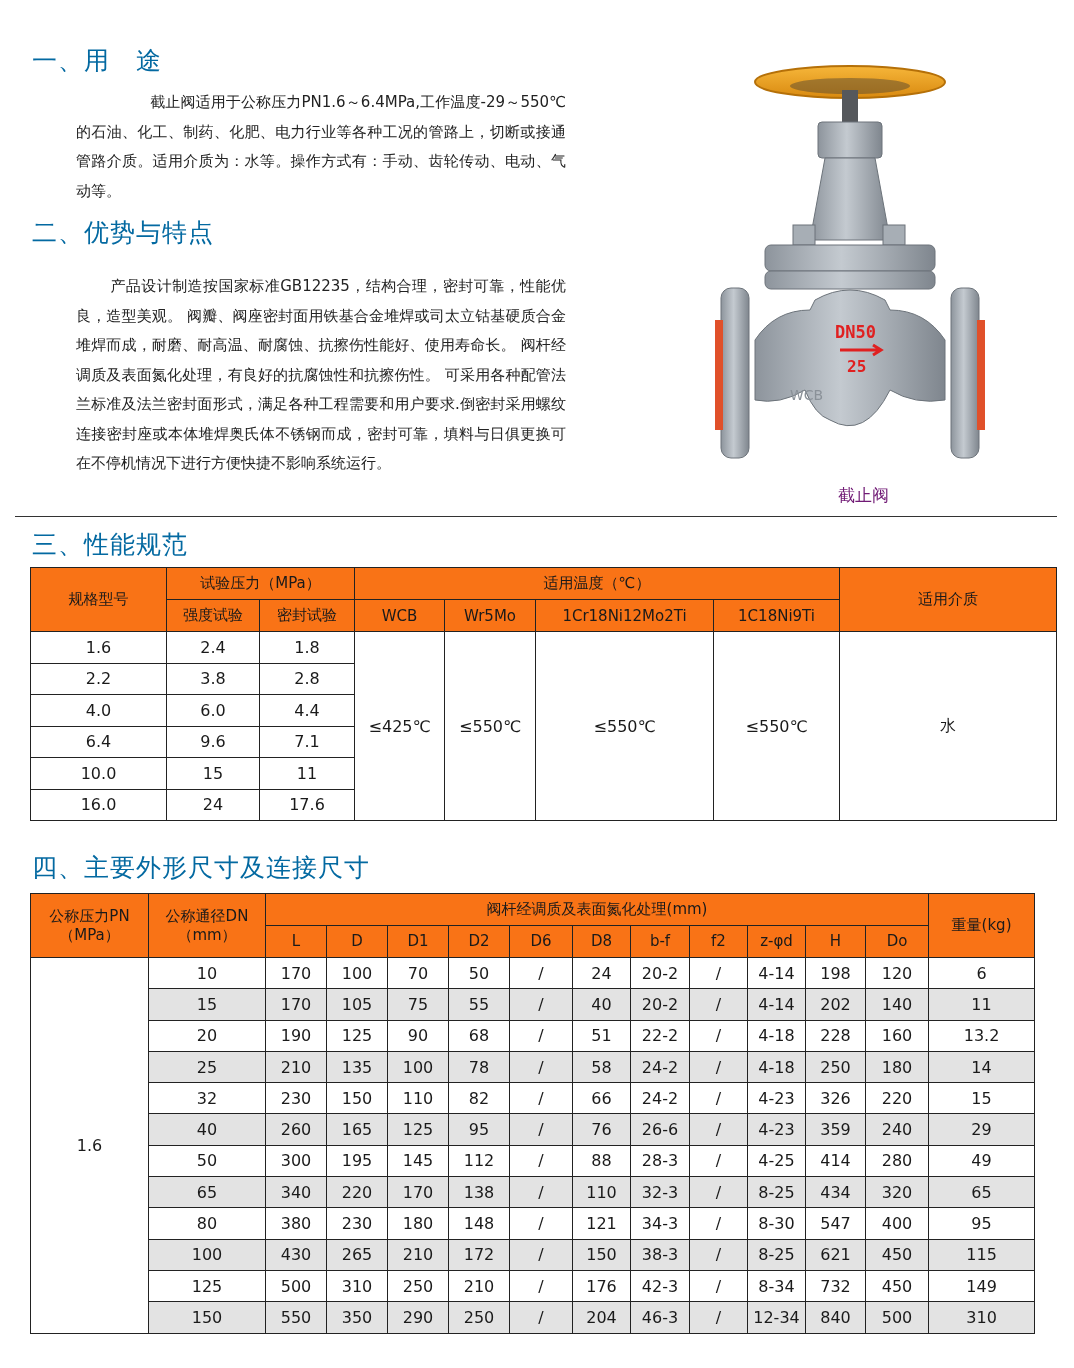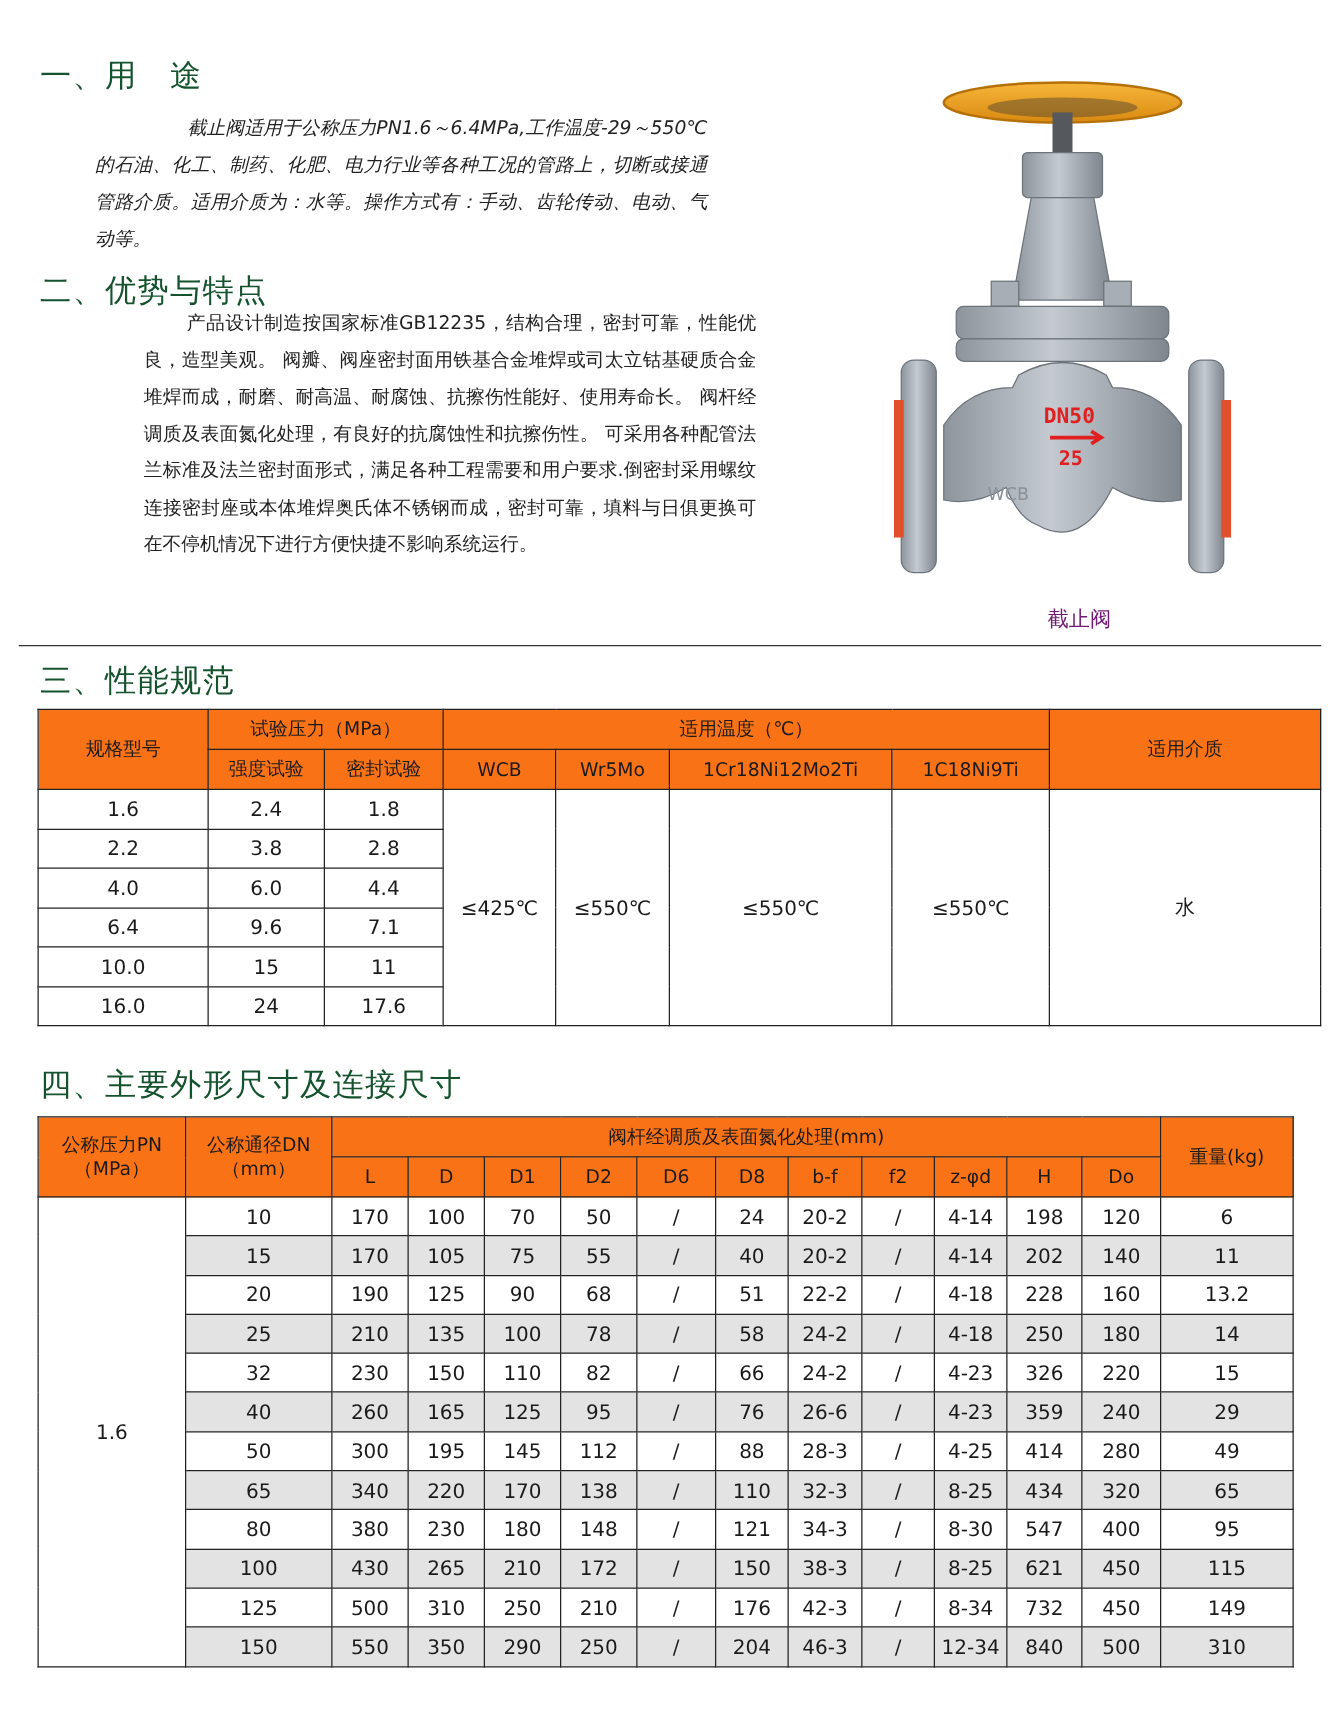--- a/index.html
+++ b/index.html
@@ -1,24 +1,24 @@
 <!DOCTYPE html>
 <html><head>
 <meta charset="utf-8">
 <style>
   html, body { margin: 0; padding: 0; background: #ffffff; }
   body { width: 1074px; height: 1368px; position: relative; overflow: hidden;
          font-family: "DejaVu Sans", "Liberation Sans", sans-serif; color: #1a1a1a; }
-  .h2 { position: absolute; color: #14532d; font-size: 25px; font-weight: normal; margin: 0; letter-spacing: 1px; }
+  .h2 { position: absolute; color: #0369a1; font-size: 25px; font-weight: normal; margin: 0; letter-spacing: 1px; }
   .para { position: absolute; font-size: 15px; line-height: 29.5px; color: #222; margin: 0; text-align: justify; }
   .para .indent { display: inline-block; width: 74px; }
   #sec1-title { left: 32px; top: 44px; }
-  #sec1-body { left: 76px; top: 88px; width: 490px; font-style: italic; }
+  #sec1-body { left: 76px; top: 88px; width: 490px; }
   #sec2-title { left: 32px; top: 216px; }
-  #sec2-body { left: 76px; top: 244px; width: 490px; margin-left: 39px; }
+  #sec2-body { left: 76px; top: 272px; width: 490px; }
   .product { position: absolute; left: 715px; top: 60px; width: 270px; height: 410px; }
   .product-caption { position: absolute; left: 838px; top: 484px; font-size: 17px; color: #701a75; }
   .rule { position: absolute; left: 15px; top: 516px; width: 1042px; height: 1px; background: #333; }
   #sec3-title { left: 32px; top: 528px; }
   #sec4-title { left: 32px; top: 851px; }
   table { border-collapse: collapse; position: absolute; table-layout: fixed; }
   td, th { border: 1px solid #222; text-align: center; vertical-align: middle; font-weight: normal;
            font-size: 16px; padding: 0; color: #1a1a1a; }
   th { background: #f97316; font-size: 15px; text-align: center; }
   #perf { left: 30px; top: 567px; width: 1026px; }

